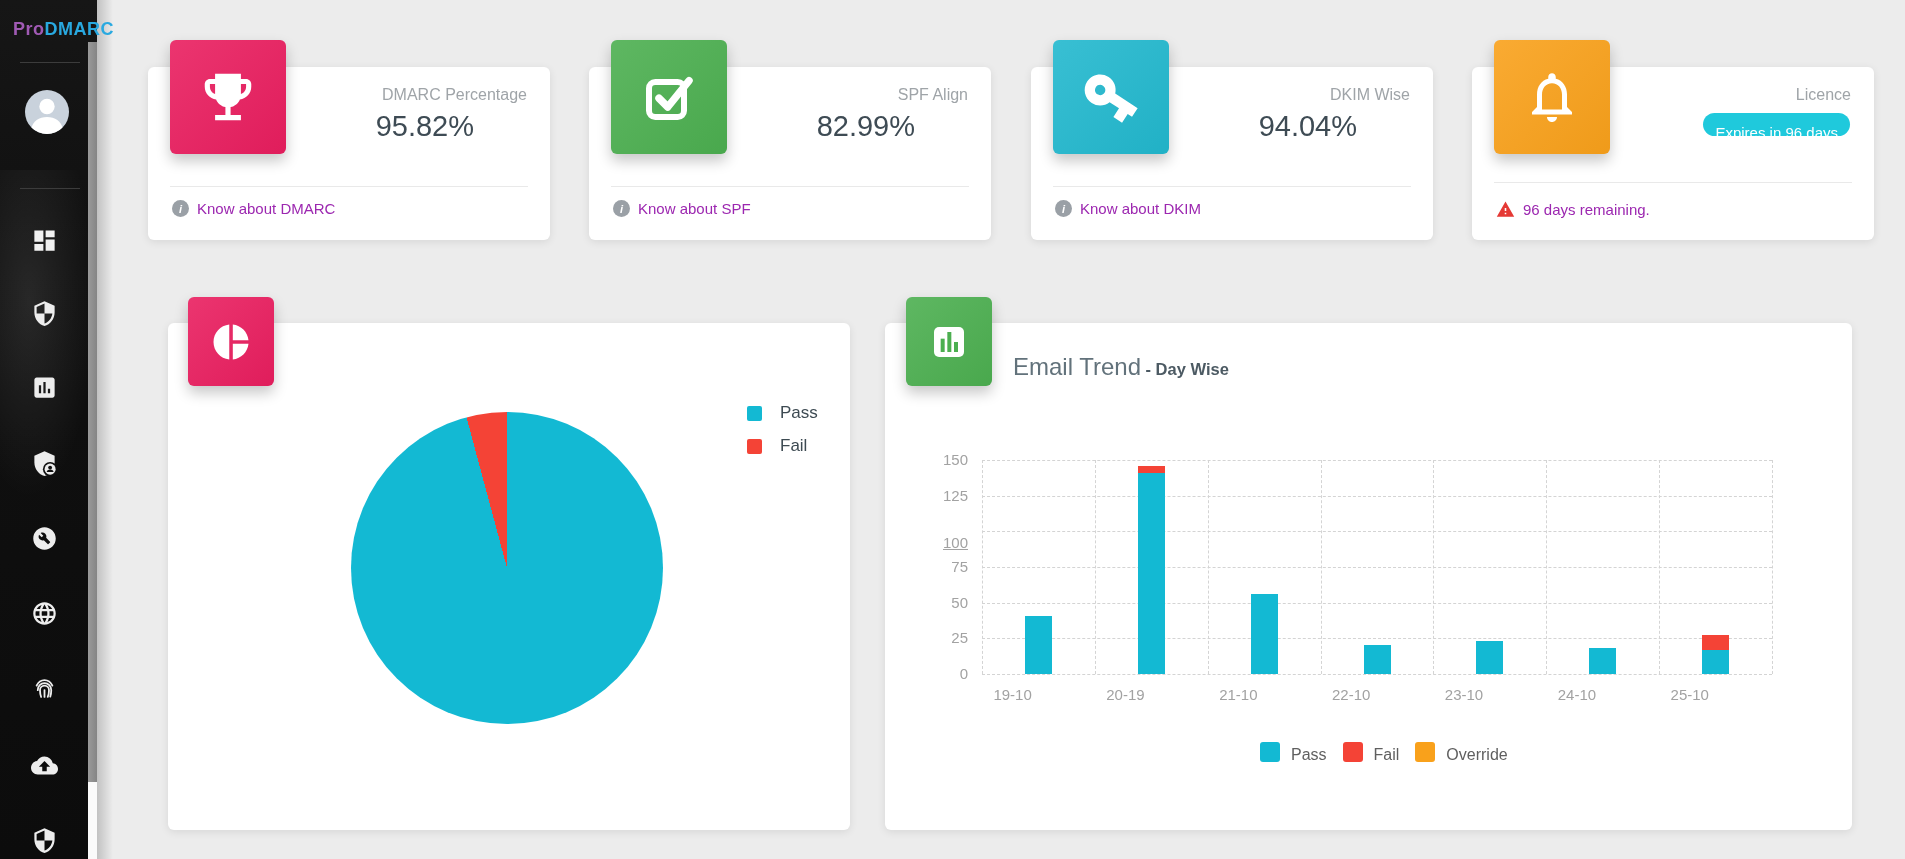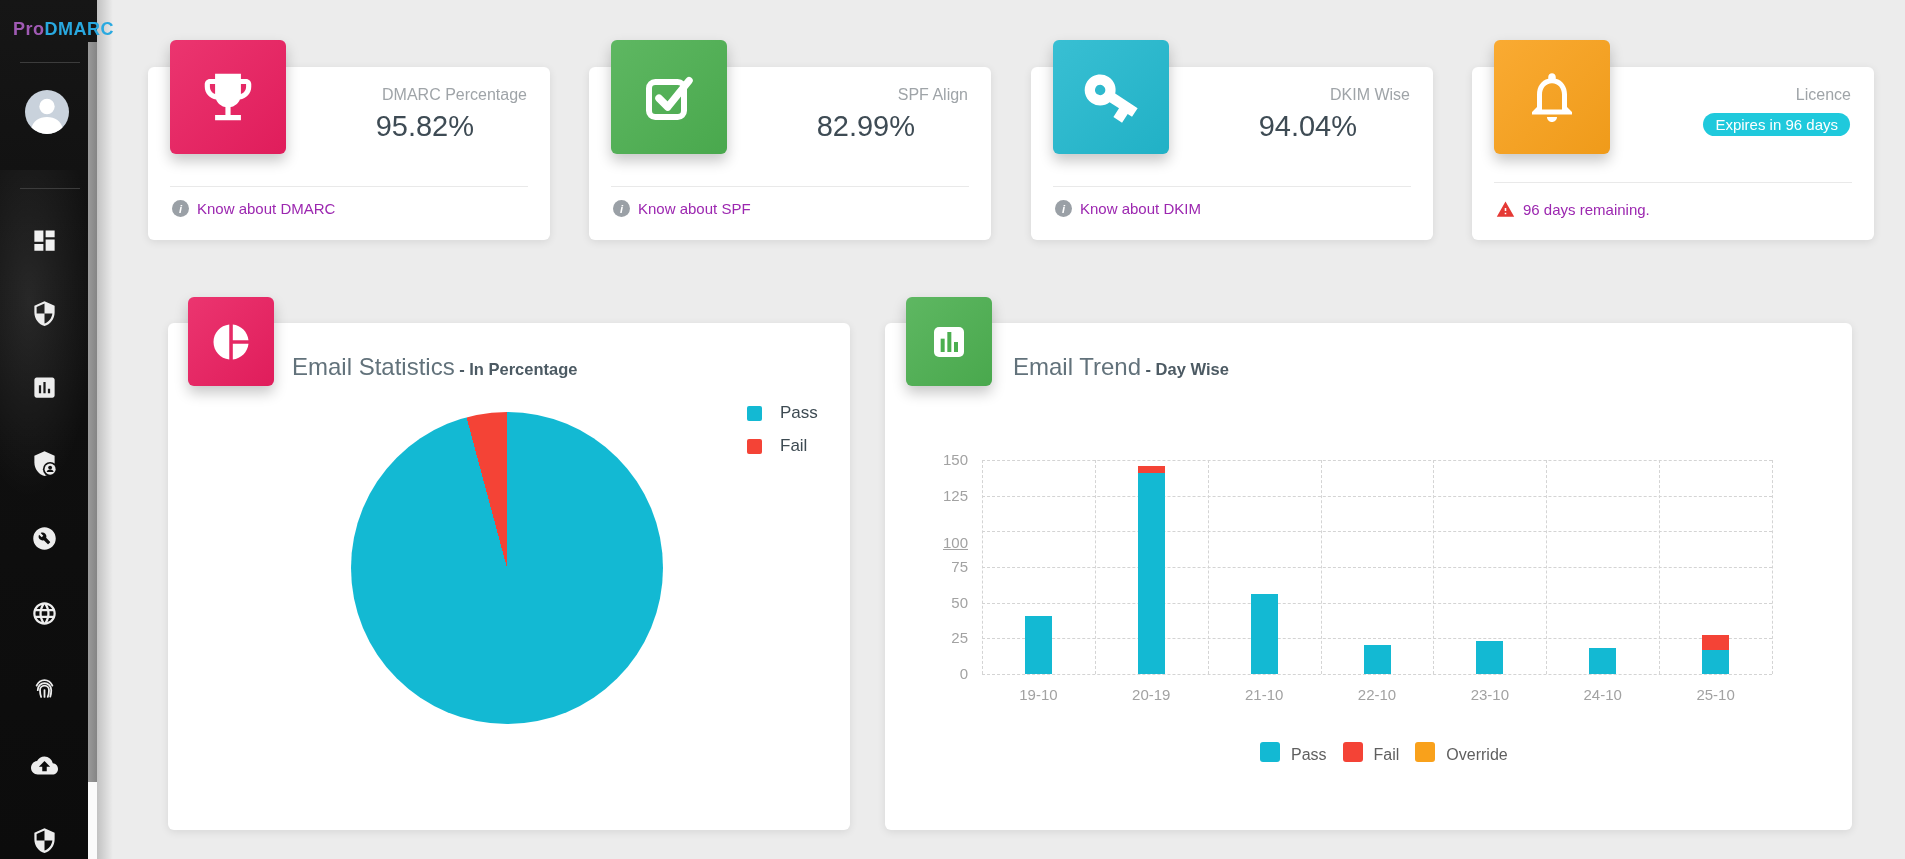--- a/index.html
+++ b/index.html
@@ -34,21 +34,21 @@
   .tile { position:absolute; border-radius:6px; box-shadow:0 7px 14px rgba(0,0,0,.22);
     display:flex; align-items:center; justify-content:center;
     background-image:linear-gradient(135deg, rgba(255,255,255,.10), rgba(0,0,0,.04)); }
 
   
   .stat-card { top:67px; width:402px; height:173px; }
   .stat-card .tile { left:22px; top:-27px; width:116px; height:114px; }
   .stat-label { position:absolute; right:23px; top:19px; font-size:16px; color:#9fa4a8; }
   .stat-value { position:absolute; right:76px; top:43px; font-size:29px; color:#3e4b54; }
   .stat-badge { position:absolute; right:24px; top:46px; height:23px; line-height:23px;
-    padding:0 12px; border-radius:12px; color:#fff; font-size:15px; }
+    padding:8px 12px; border-radius:12px; color:#fff; font-size:15px; }
   .stat-divider { position:absolute; left:22px; right:22px; top:119px; height:1px; background:#e9e9e9; }
   .stat-footer { position:absolute; left:24px; top:133px; display:flex; align-items:center; gap:8px; cursor:pointer; }
   .stat-footer .txt { font-size:15px; color:#9c27b0; }
   .info-badge { width:17px; height:17px; border-radius:50%; background:#9aa0a6; color:#fff;
     font-size:11px; font-weight:bold; display:flex; align-items:center; justify-content:center; font-style:italic; }
 
   
   .chart-card { top:323px; height:507px; }
   #stats-card { left:168px; width:682px; }
   #trend-card { left:885px; width:967px; }
@@ -66,21 +66,21 @@
   .pie-legend { position:absolute; left:579px; top:80px; }
   .pie-legend .row { display:flex; align-items:center; gap:18px; margin-bottom:13px; cursor:pointer; }
   .pie-legend .sw { width:15px; height:15px; border-radius:2px; }
   .pie-legend .lb { font-size:17px; color:#3d4a52; }
 
   
   .plot { position:absolute; left:97px; top:137px; width:790px; height:214px; }
   .hgrid { position:absolute; left:0; width:100%; height:0; border-top:1px dashed #d4d4d4; }
   .vgrid { position:absolute; top:0; width:0; height:100%; border-left:1px dashed #d4d4d4; }
   .ytick { position:absolute; left:-64px; width:50px; text-align:right; font-size:15px; color:#a2a2a2; }
-  .xtick { position:absolute; top:226px; width:90px; text-align:center; font-size:15px; color:#a2a2a2; }
+  .xtick { position:absolute; top:226px; width:90px; font-size:15px; color:#a2a2a2; }
   .bar-seg { position:absolute; width:27px; }
   .trend-legend { position:absolute; left:375px; top:419px; display:flex; align-items:center; gap:16px; }
   .trend-legend .item { display:flex; align-items:center; gap:11px; cursor:pointer; }
   .trend-legend .sw { width:20px; height:20px; border-radius:3px; }
   .trend-legend .lb { font-size:16px; color:#5f5f5f; position:relative; top:3px; }
 </style>
 </head>
 <body>
 
 <div class="sidebar">
@@ -217,24 +217,20 @@
       </svg>
     <span class="txt">96 days remaining.</span>
   </div>
 </div>
 
 <div class="card chart-card" id="stats-card">
   <div class="tile" style="background-color: rgb(233, 30, 95);">
     <svg width="42" height="42" viewBox="0 0 24 24">
         <path fill="#fff" d="M11 2v20c-5.07-.5-9-4.79-9-10s3.93-9.5 9-10zm2.03 0v8.99H22c-.47-4.74-4.24-8.52-8.97-8.99zm0 11.01V22c4.74-.47 8.5-4.25 8.97-8.99h-8.97z"></path>
       </svg>
-  </div>
-  <div class="chart-title">
-    <span class="t">Email Statistics</span>
-    <span class="s">- In Percentage</span>
   </div>
   <div class="pie" id="pie" style="background: conic-gradient(rgb(19, 185, 211) 0deg, rgb(19, 185, 211) 344.952deg, rgb(244, 67, 54) 344.952deg, rgb(244, 67, 54) 360deg);"></div>
   <div class="pie-legend" id="pie-legend">
       <div class="row">
         <span class="sw" style="background: rgb(19, 185, 211);"></span>
         <span class="lb">Pass</span>
       </div>
       <div class="row">
         <span class="sw" style="background: rgb(244, 67, 54);"></span>
         <span class="lb">Fail</span>

